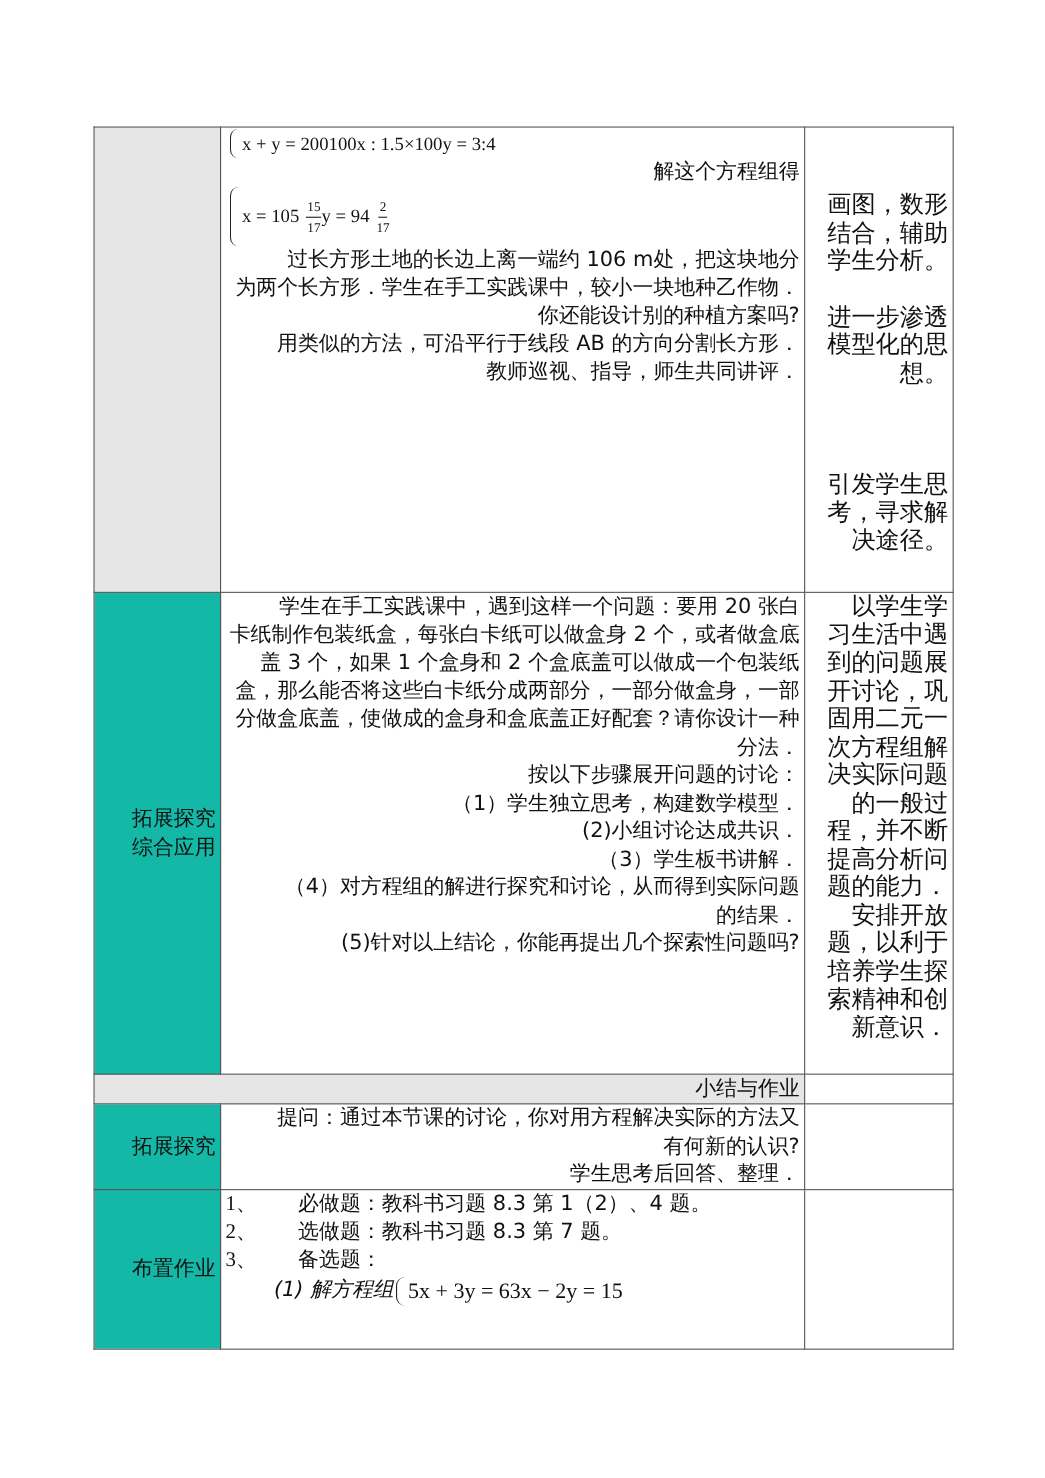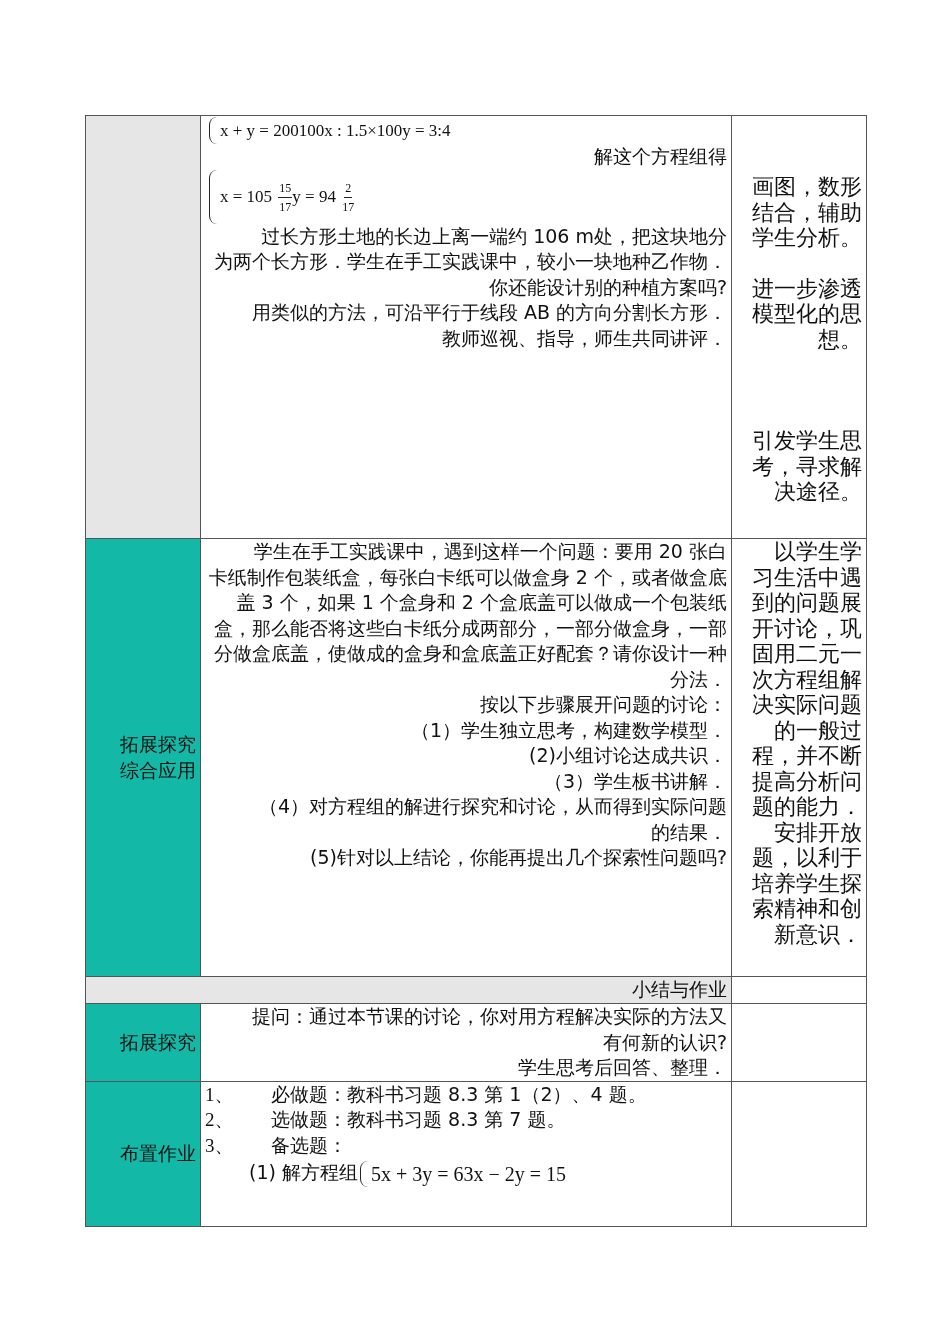--- a/index.html
+++ b/index.html
@@ -123,21 +123,21 @@
       </div>
       <div style="display:flex;">
         <span class="serif" style="width:66px;">2、</span>
         <span>选做题：教科书习题 8.3 第 7 题。</span>
       </div>
       <div style="display:flex;">
         <span class="serif" style="width:66px;">3、</span>
         <span>备选题：</span>
       </div>
       <div style="display:flex; align-items:flex-end; padding-left:44px; margin-top:2px;">
-        <span style="padding-bottom:1px;">(1) 解方程组</span>
+        <span style="padding-bottom:1px;font-style:italic;">(1) 解方程组</span>
         <div class="sys math" style="font-size:20px; margin-left:2px;">
           <div class="brace"></div>
           <div class="sys-lines">
             <span style="line-height:26px;">5x + 3y = 6</span>
             <span style="line-height:26px;text-align:right;">3x − 2y = 15</span>
           </div>
         </div>
       </div>
     </td>
     <td></td>

